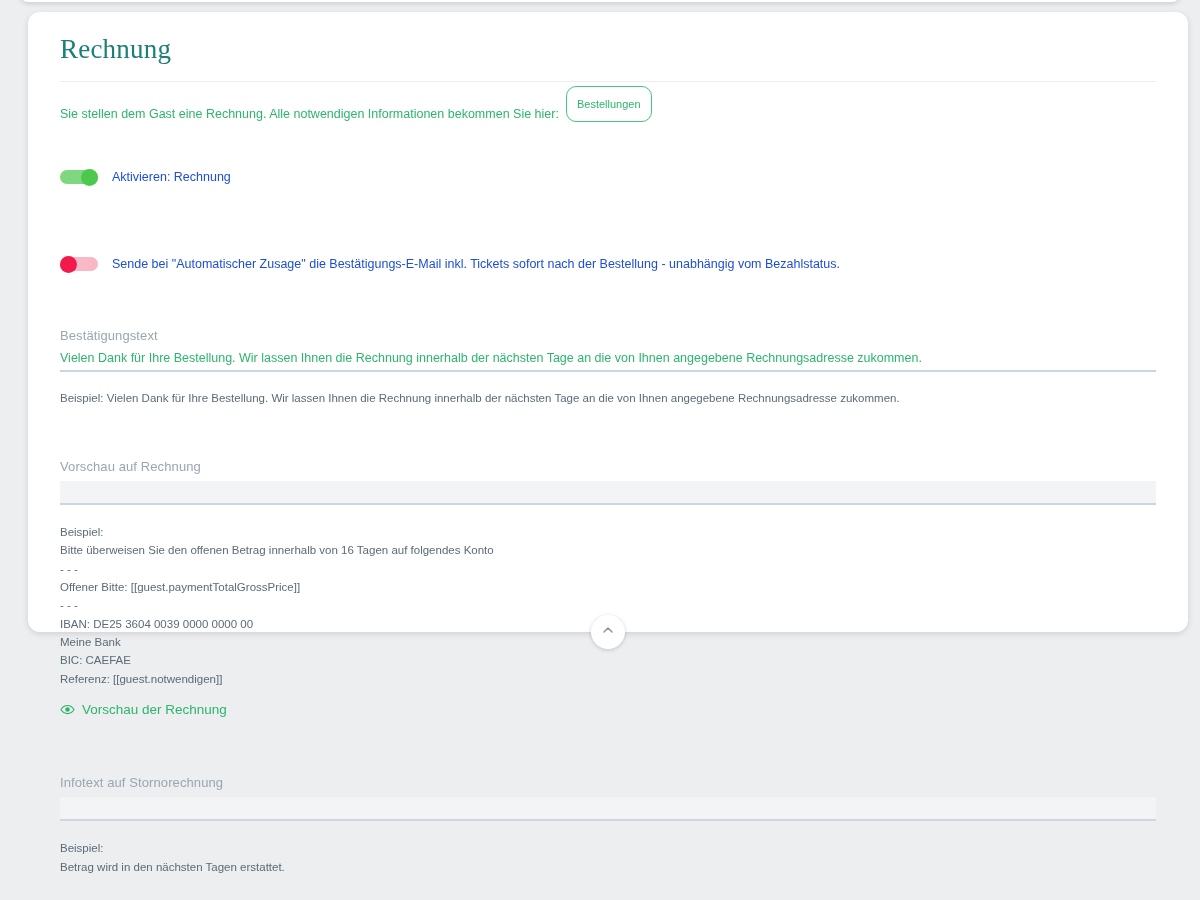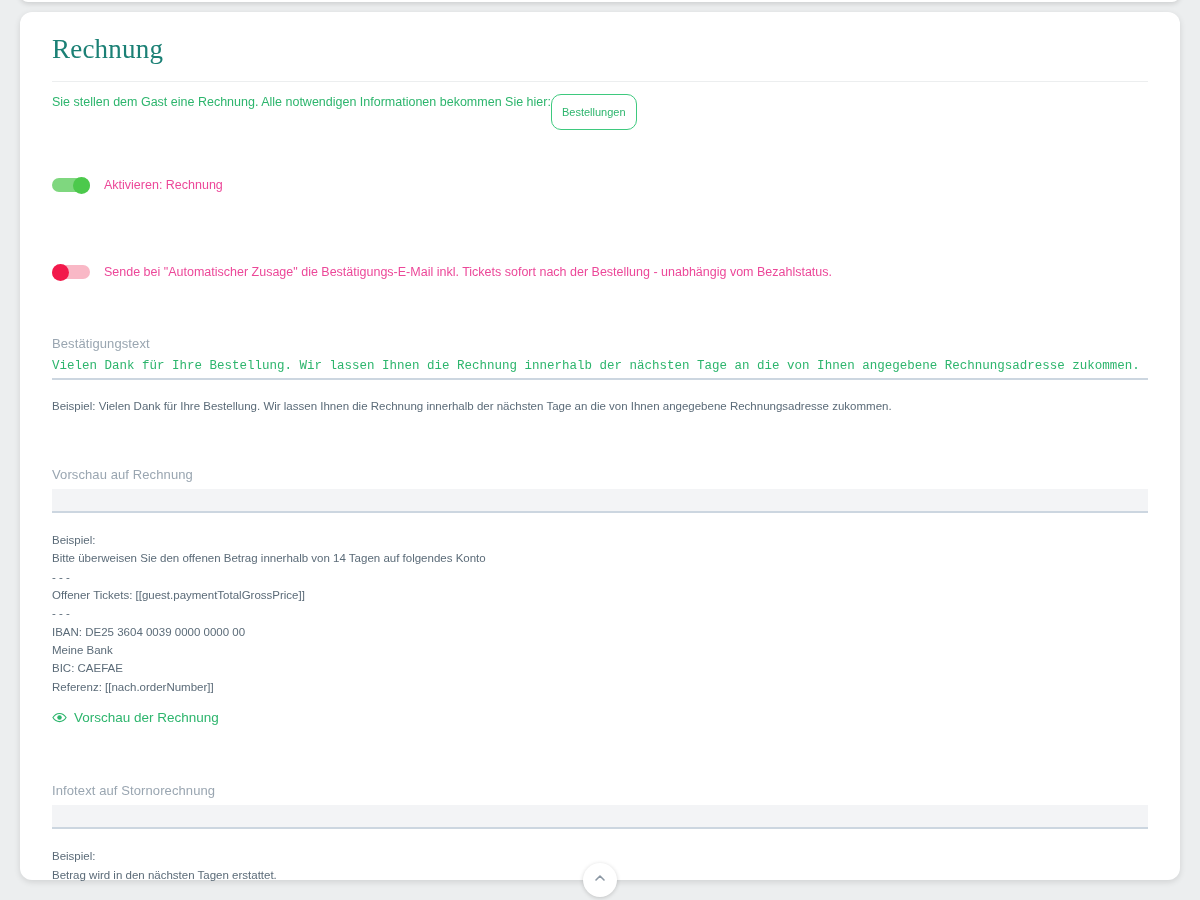--- a/index.html
+++ b/index.html
@@ -28,24 +28,24 @@
     top: -14px;
     width: 1160px;
     height: 16px;
     background: #ffffff;
     border-radius: 10px;
     box-shadow: 0 2px 5px rgba(0,0,0,0.13);
   }
 
   .card {
     position: absolute;
-    left: 20px;
+    left: 28px;
     top: 12px;
     width: 1160px;
-    height: 868px;
+    height: 620px;
     background: #ffffff;
     border-radius: 12px;
     box-shadow: 0 2px 6px rgba(0,0,0,0.12);
     overflow: visible;
   }
 
   .card-inner {
     padding: 22px 32px 0 32px;
   }
 
@@ -62,22 +62,23 @@
 
   .title-divider {
     height: 1px;
     background: #eceeef;
     margin: 10px 0 0 0;
   }
 
   
   .intro {
     display: flex;
-    align-items: flex-start;
-    margin-top: 12px;
+    align-items: flex-end;
+    gap: 7px;
+    margin-top: 4px;
     font-size: 12.5px;
     color: #2eb872;
     line-height: 1.3;
   }
   .intro-text { color: #2db56d; }
 
   .chip {
     display: inline-flex;
     align-items: center;
     justify-content: center;
@@ -121,21 +122,21 @@
     width: 17px; height: 17px;
     border-radius: 50%;
   }
   .switch.on  .track { background: #7fd77f; }
   .switch.on  .knob  { right: 0; background: #4cc94c; }
   .switch.off .track { background: #f9b8c6; }
   .switch.off .knob  { left: 0; background: #f2194b; }
 
   .toggle-label {
     font-size: 12.5px;
-    color: #ec4899;
+    color: #1d4ed8;
     line-height: 1.35;
   }
 
   
   .field { margin-top: 55px; }
   .field.stornofield { margin-top: 54px; }
 
   .field-label {
     font-size: 13px;
     color: #9aa6b1;
@@ -149,21 +150,21 @@
     height: 22px;
     border: none;
     border-bottom: 2px solid #ccd6e0;
     background: transparent;
     font-family: "Liberation Sans", sans-serif;
     font-size: 12.5px;
     color: #2db56d;
     padding: 0 0 3px 0;
     outline: none;
   }
-  .field-input.filled { background: transparent; font-family: Liberation Mono, monospace; }
+  .field-input.filled { background: transparent; }
   .field-input.empty {
     background: #f3f4f6;
     height: 24px;
     padding-left: 4px;
   }
 
   .example-block {
     margin-top: 18px;
     font-size: 11.5px;
     color: #5b6b78;
@@ -244,28 +245,28 @@
         <div class="field-label">Bestätigungstext</div>
         <input class="field-input filled" type="text" value="Vielen Dank für Ihre Bestellung. Wir lassen Ihnen die Rechnung innerhalb der nächsten Tage an die von Ihnen angegebene Rechnungsadresse zukommen." style="">
         <div class="example-inline">Beispiel: Vielen Dank für Ihre Bestellung. Wir lassen Ihnen die Rechnung innerhalb der nächsten Tage an die von Ihnen angegebene Rechnungsadresse zukommen.</div>
       </div>
 
       <div class="field">
         <div class="field-label">Vorschau auf Rechnung</div>
         <input class="field-input empty" type="text" value="" style="">
         <div class="example-block">
           <div class="example-line">Beispiel:</div>
-          <div class="example-line">Bitte überweisen Sie den offenen Betrag innerhalb von 14 Tagen auf folgendes Konto</div>
+          <div class="example-line">Bitte überweisen Sie den offenen Betrag innerhalb von 16 Tagen auf folgendes Konto</div>
           <div class="example-line">- - -</div>
-          <div class="example-line">Offener Tickets: [[guest.paymentTotalGrossPrice]]</div>
+          <div class="example-line">Offener Bitte: [[guest.paymentTotalGrossPrice]]</div>
           <div class="example-line">- - -</div>
           <div class="example-line">IBAN: DE25 3604 0039 0000 0000 00</div>
           <div class="example-line">Meine Bank</div>
           <div class="example-line">BIC: CAEFAE</div>
-          <div class="example-line">Referenz: [[nach.orderNumber]]</div>
+          <div class="example-line">Referenz: [[guest.notwendigen]]</div>
         </div>
 
         <a class="preview-link">
           <span>
             <svg width="15" height="15" viewBox="0 0 24 24" fill="none">
               <path d="M1.5 12S5.5 5.5 12 5.5 22.5 12 22.5 12 18.5 18.5 12 18.5 1.5 12 1.5 12Z" stroke="#2db56d" stroke-width="1.8" fill="none"></path>
               <circle cx="12" cy="12" r="3.6" fill="#2db56d"></circle>
             </svg>
           </span>
           <span>Vorschau der Rechnung</span>

